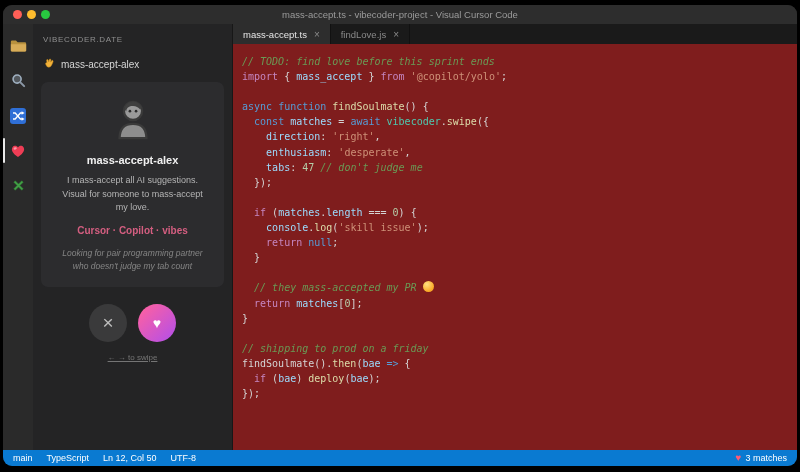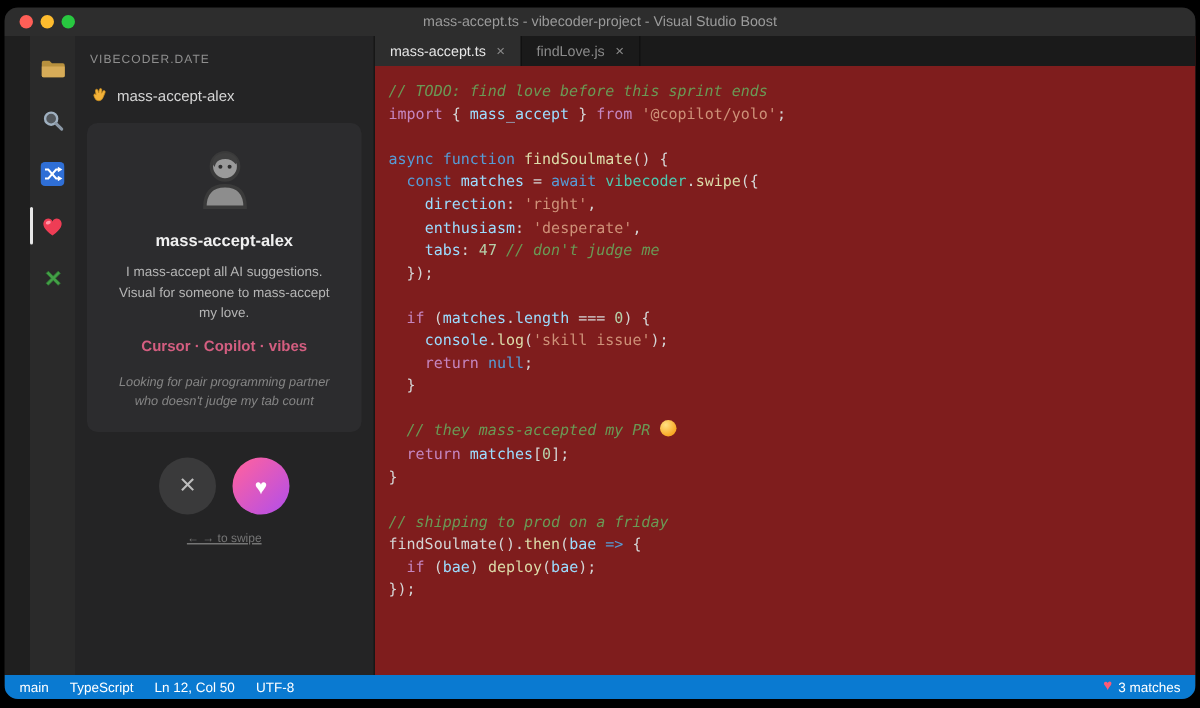--- a/index.html
+++ b/index.html
@@ -11,21 +11,21 @@
 
   
   .titlebar { height:19px; background:#2d2d2d; position:relative; flex:0 0 auto;
               display:flex; align-items:center; justify-content:center; }
   .traffic { position:absolute; left:10px; top:0; height:100%; display:flex; align-items:center; gap:5px; }
   .tl { width:9px; height:9px; border-radius:50%; display:inline-block; border:none; padding:0; }
   .tl.red{ background:#ff5f57; } .tl.yellow{ background:#febc2e; } .tl.green{ background:#28c840; }
   .title { font-size:9.5px; color:#9b9b9b; }
 
   
-  .main { flex:1; display:flex; min-height:0;padding-left:17px; }
+  .main { flex:1; display:flex; min-height:0; }
 
   
   .activitybar { width:30px; background:#2a2a2a; flex:0 0 auto; padding-top:4px; }
   .ab-item { position:relative; height:35px; display:flex; align-items:center; justify-content:center; cursor:pointer; }
   .ab-item.active::before { content:""; position:absolute; left:0; top:5px; width:2px; height:25px; background:#e8e8e8; border-radius:1px; }
 
   
   .sidebar { width:200px; background:#242425; flex:0 0 auto; padding:8px 8px 0 8px;
              display:flex; flex-direction:column; border-right:1px solid #171717; }
   .sb-header { font-size:8px; letter-spacing:.7px; color:#8f8f8f; padding:3px 2px 0 2px; }
@@ -84,21 +84,21 @@
 <body>
 
 <div class="window">
 
   <div class="titlebar">
     <div class="traffic">
       <button class="tl red"></button>
       <button class="tl yellow"></button>
       <button class="tl green"></button>
     </div>
-    <div class="title">mass-accept.ts - vibecoder-project - Visual Studio Boost</div>
+    <div class="title">mass-accept.ts - vibecoder-project - Visual Cursor Code</div>
   </div>
 
   <div class="main">
 
     <div class="activitybar">
       <div class="ab-item">
         <svg width="17" height="14" viewBox="0 0 20 16">
           <path d="M1 3 Q1 1.5 2.5 1.5 L7 1.5 L9 3.5 L17.5 3.5 Q19 3.5 19 5 L19 13 Q19 14.5 17.5 14.5 L2.5 14.5 Q1 14.5 1 13 Z" fill="#b8913e"></path>
           <path d="M1 6 L19 6 L19 13 Q19 14.5 17.5 14.5 L2.5 14.5 Q1 14.5 1 13 Z" fill="#d7ac58"></path>
         </svg>

